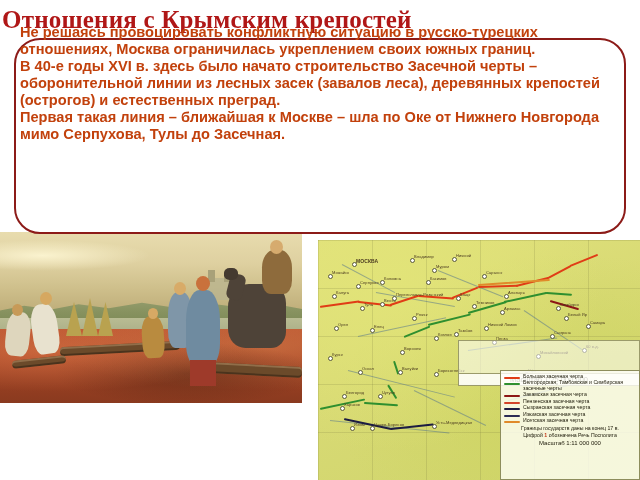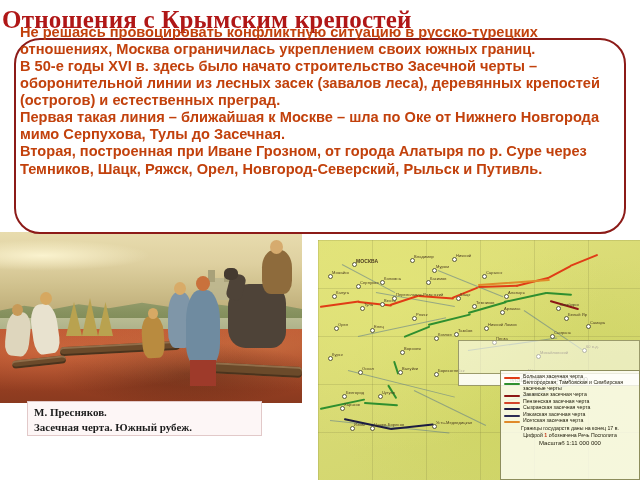--- a/index.html
+++ b/index.html
@@ -430,28 +430,23 @@
       <div class="legend-note">Границы государств даны на конец 17 в.</div>
       <div class="legend-note">
         <span>Цифрой</span>
         <span class="num">1</span>
         <span>обозначена Речь Посполита</span>
       </div>
       <div class="legend-scale">Масштаб 1:11 000 000</div>
     </div>
   </div>
 
-  <div class="caption">
-    <div>М. Пресняков.</div>
-    <div>Засечная черта. Южный рубеж.</div>
-  </div>
 
   <div class="body-box"></div>
   <div class="body-text" id="body-text">
       <p>Не решаясь провоцировать конфликтную ситуацию в русско-турецких отношениях, Москва ограничилась укреплением своих южных границ.</p>
-      <p>В 50-е годы XVI в. здесь было начато строительство Засечной черты – оборонительной линии из лесных засек (завалов леса), деревянных крепостей (острогов) и естественных преград.</p>
+      <p>В 40-е годы XVI в. здесь было начато строительство Засечной черты – оборонительной линии из лесных засек (завалов леса), деревянных крепостей (острогов) и естественных преград.</p>
       <p>Первая такая линия – ближайшая к Москве – шла по Оке от Нижнего Новгорода мимо Серпухова, Тулы до Засечная.</p>
-      <p>Вторая, построенная при Иване Грозном, от города Алатыря по р. Суре через Темников, Шацк, Ряжск, Орел, Новгород-Северский, Рыльск и Путивль.</p>
     </div>
 
   <div class="slide-title">Отношения с Крымским крепостей</div>
 
 </div>
 
 </body></html>

